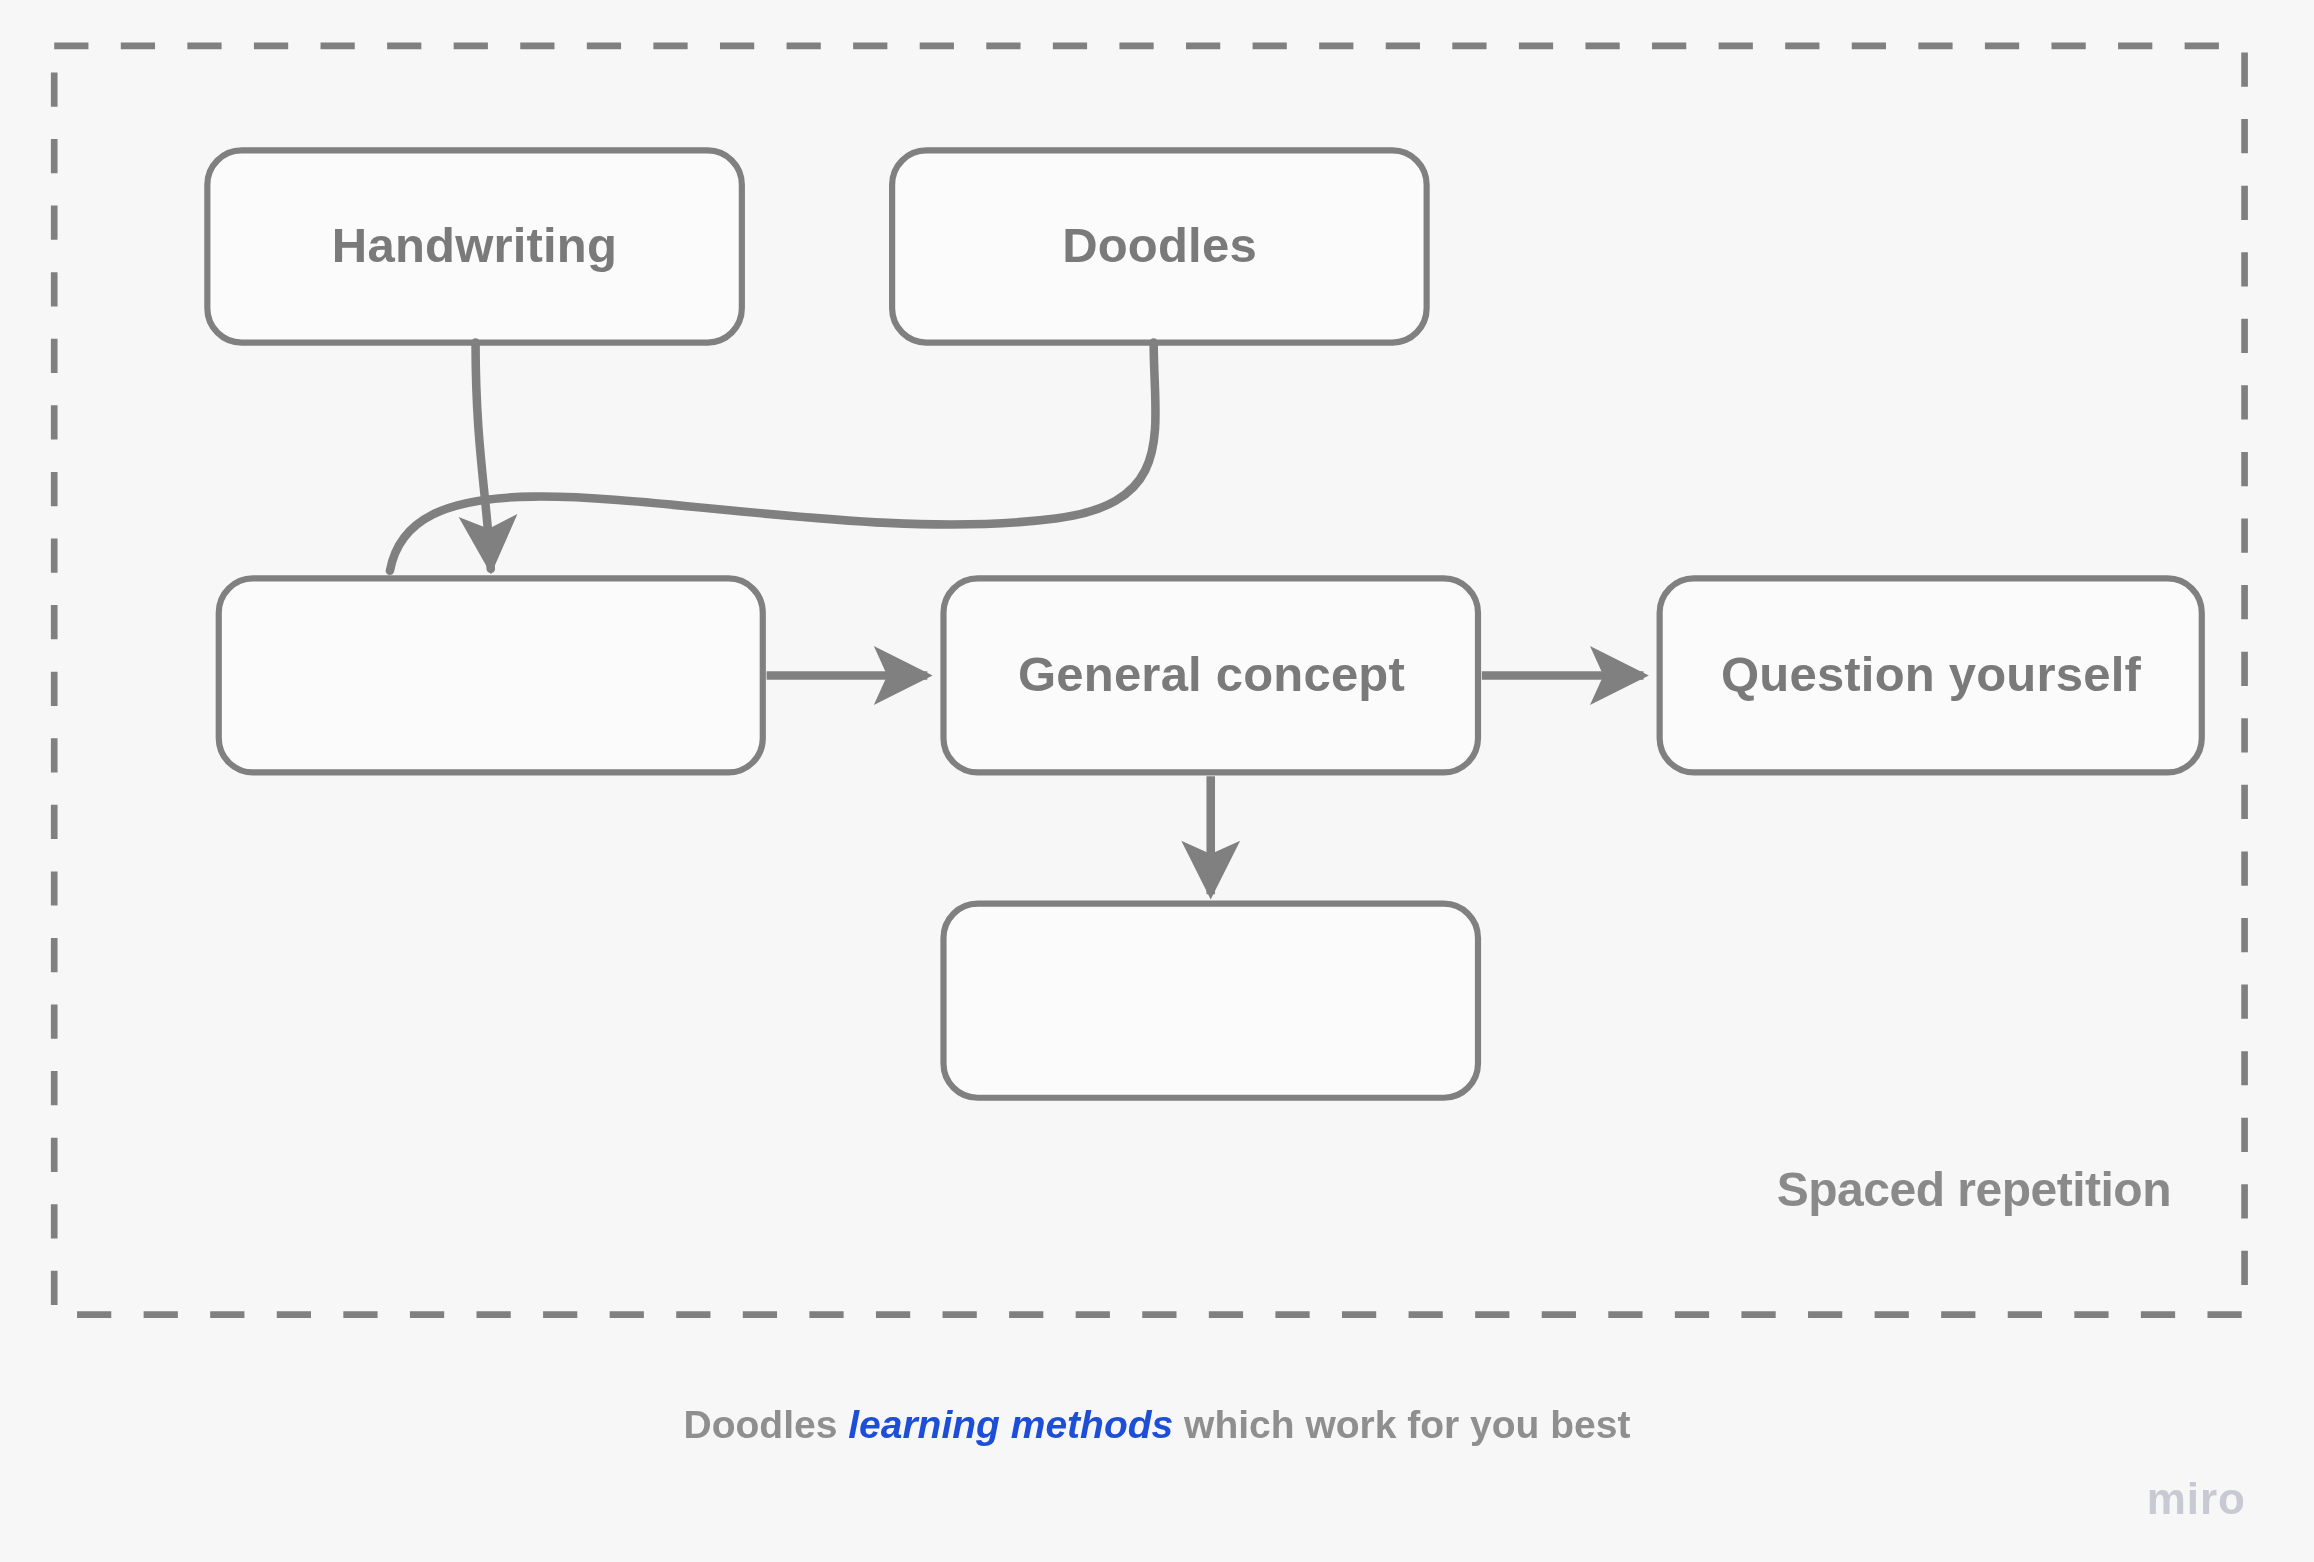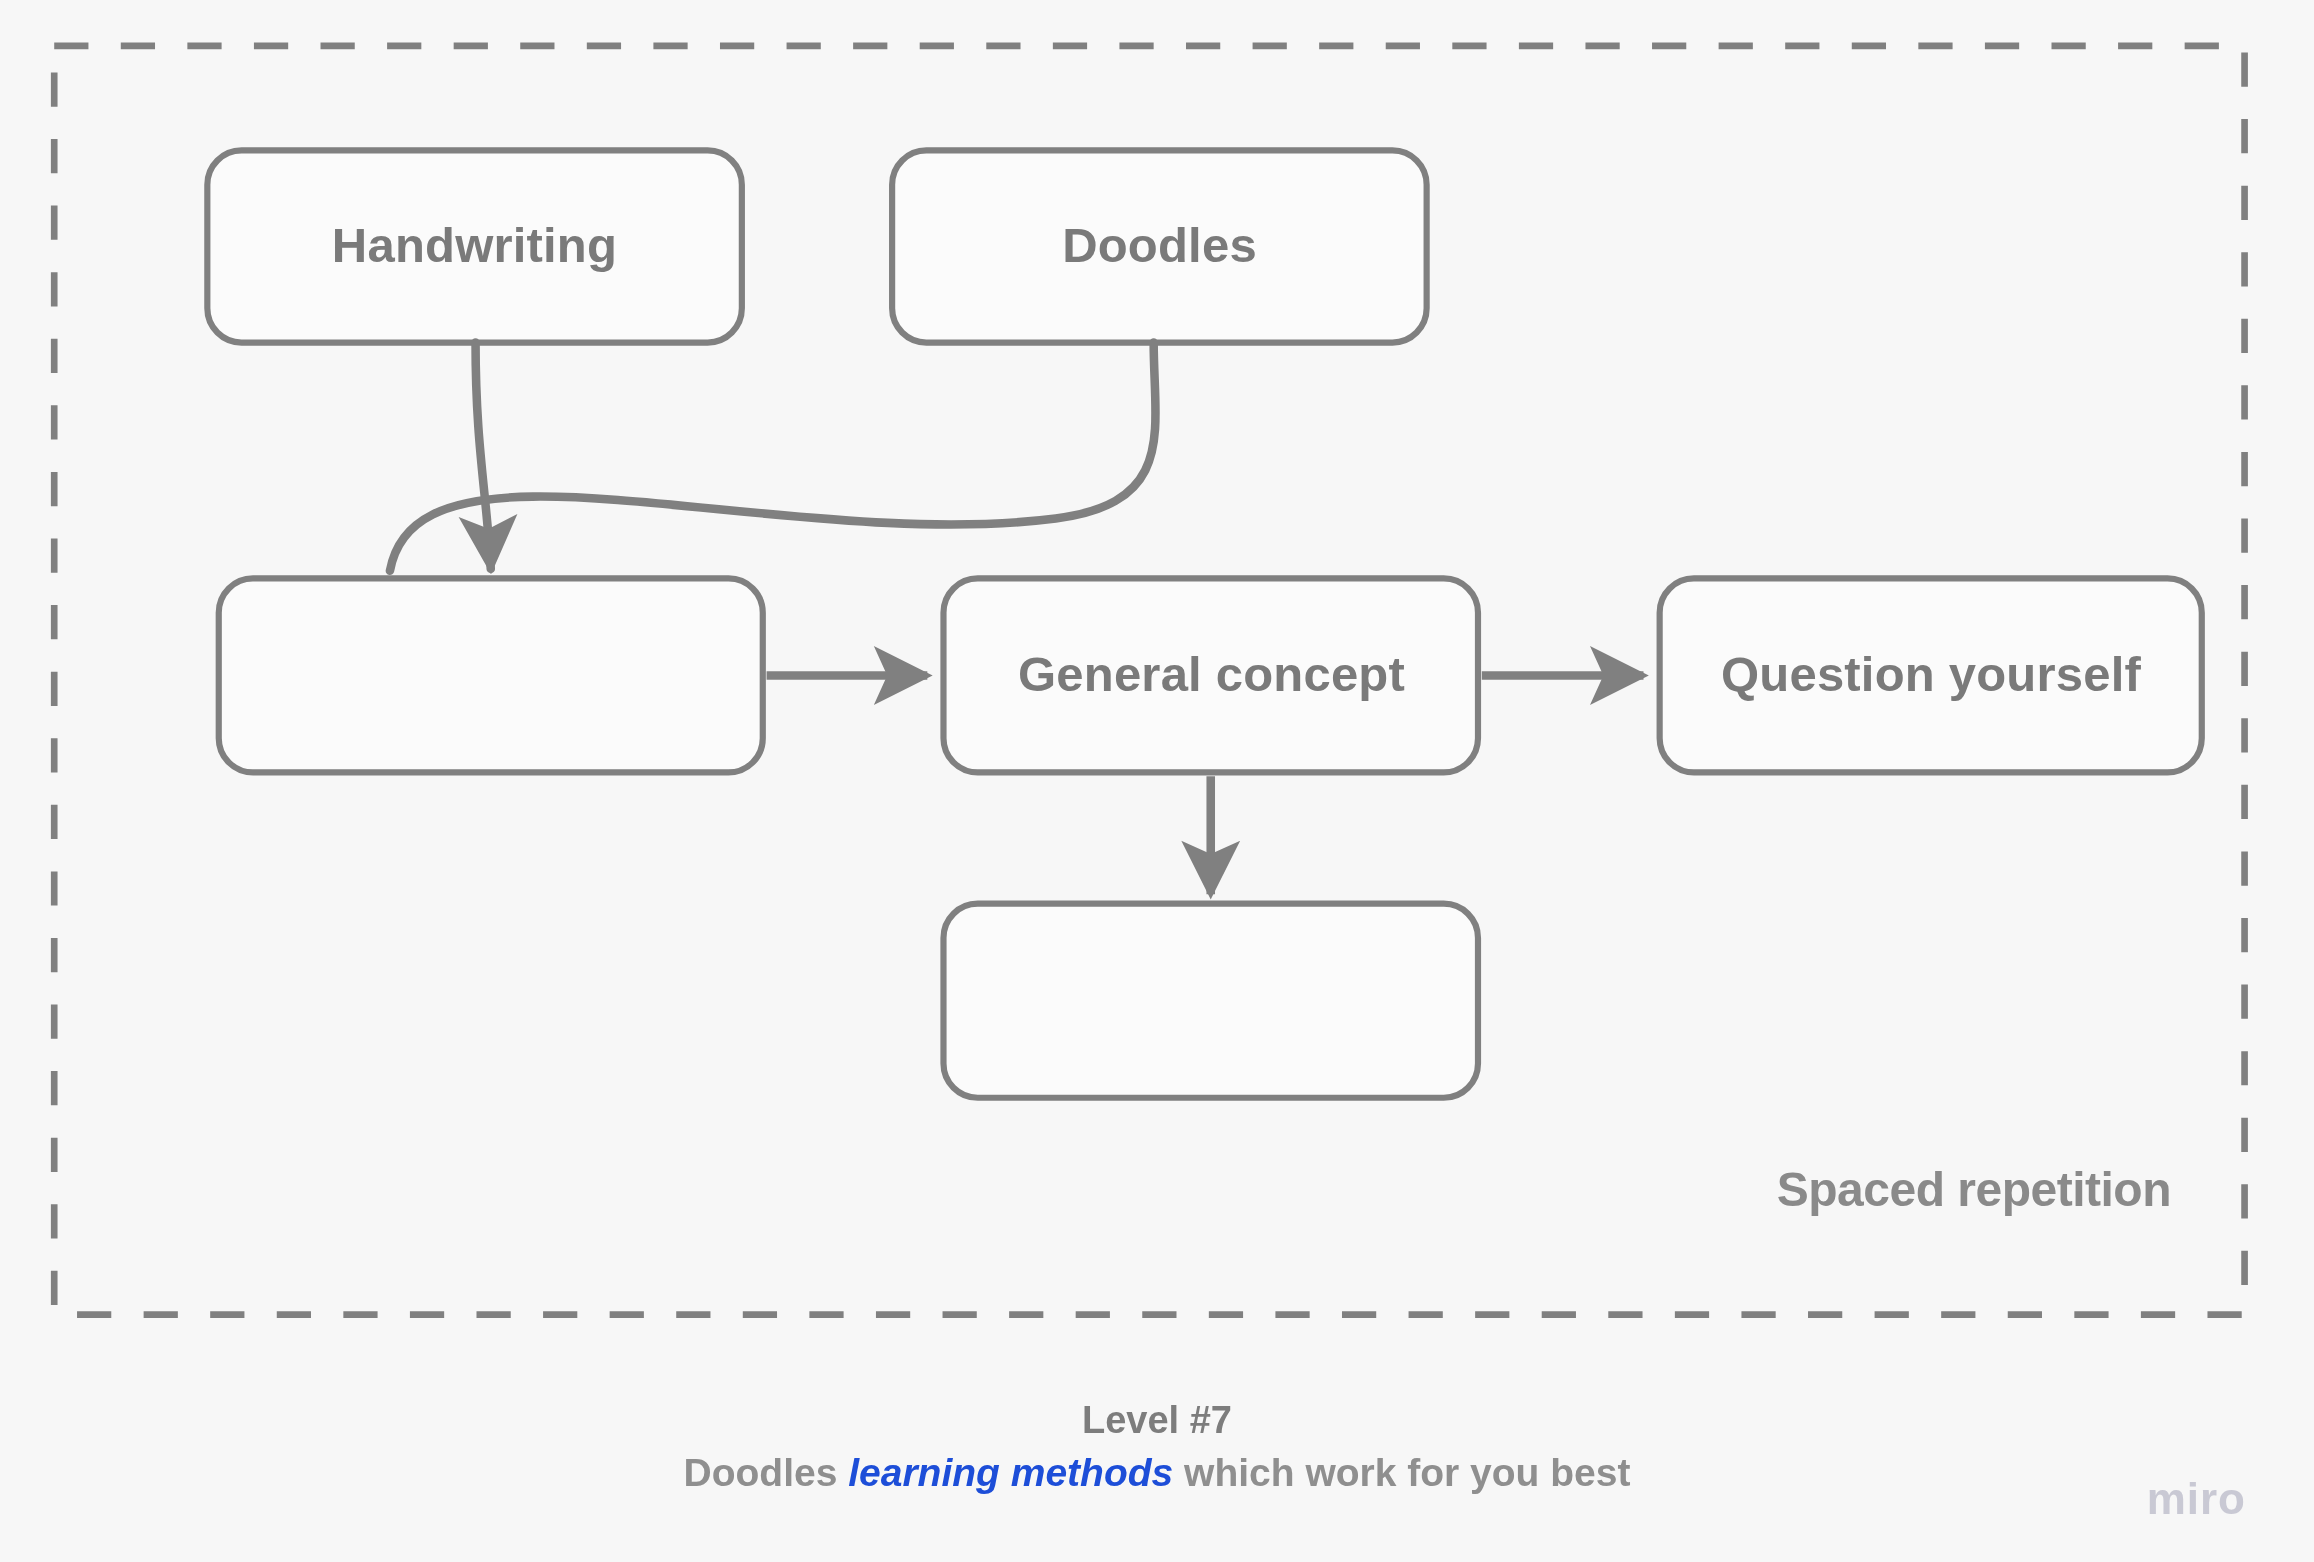--- a/index.html
+++ b/index.html
@@ -119,21 +119,20 @@
 
 
   <div class="node-label" style="left:944px; top:578px; width:535px; height:194px;">General concept</div>
 
   <div class="node-label" style="left:1660px; top:578px; width:542px; height:194px;">Question yourself</div>
 
 
   <div id="group-title">Spaced repetition</div>
 
   <div id="caption">
-    <div id="caption-level">Level #7</div>
     <div id="caption-line2">
       <span>Doodles </span><span class="accent">learning methods</span><span> which work for you best</span>
     </div>
   </div>
 
   <div id="miro-watermark">miro</div>
 
 </div>
 
 

